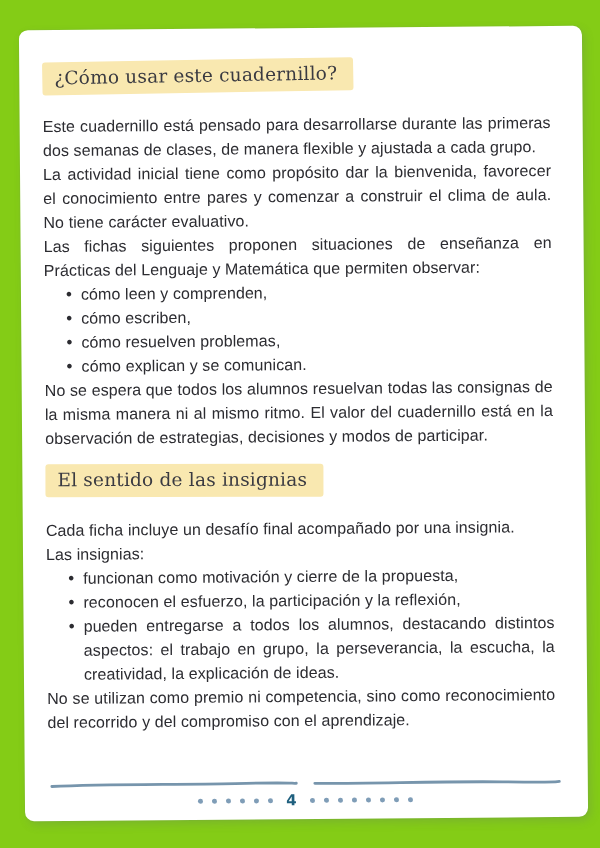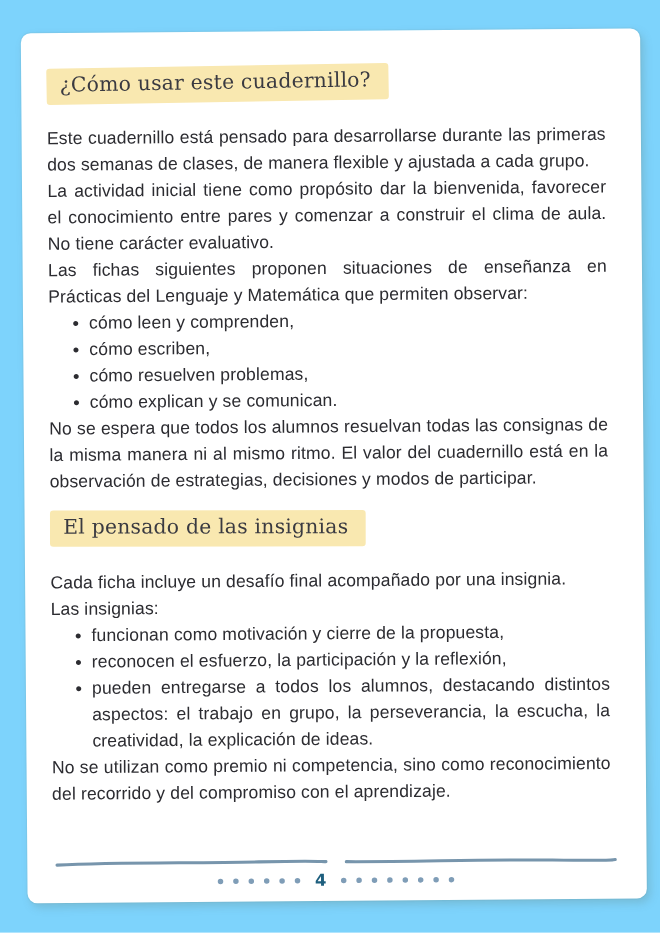--- a/index.html
+++ b/index.html
@@ -7,21 +7,21 @@
     padding: 0;
     width: 600px;
     height: 848px;
     overflow: hidden;
     font-family: "Liberation Sans", sans-serif;
   }
   .stage {
     position: relative;
     width: 600px;
     height: 848px;
-    background: #7dd3fc;
+    background: #84cc16;
   }
   .paper {
     position: absolute;
     left: 22px;
     top: 28px;
     width: 563px;
     height: 791px;
     background: #ffffff;
     border-radius: 9px;
     transform: rotate(-0.45deg);
@@ -138,21 +138,21 @@
             <li>cómo escriben,</li>
             <li>cómo resuelven problemas,</li>
             <li>cómo explican y se comunican.</li>
           </ul>
           <p>No se espera que todos los alumnos resuelvan todas las consignas de la misma manera ni al mismo ritmo. El valor del cuadernillo está en la observación de estrategias, decisiones y modos de participar.</p>
         </div>
       </section>
 
       <section>
         <h2 class="hl-heading second">
-          <span>El pensado de las insignias</span>
+          <span>El sentido de las insignias</span>
         </h2>
         <div class="body-text">
           <p>Cada ficha incluye un desafío final acompañado por una insignia.</p>
           <p>Las insignias:</p>
           <ul class="bullets">
             <li>funcionan como motivación y cierre de la propuesta,</li>
             <li>reconocen el esfuerzo, la participación y la reflexión,</li>
             <li>pueden entregarse a todos los alumnos, destacando distintos aspectos: el trabajo en grupo, la perseverancia, la escucha, la creatividad, la explicación de ideas.</li>
           </ul>
           <p>No se utilizan como premio ni competencia, sino como reconocimiento del recorrido y del compromiso con el aprendizaje.</p>

